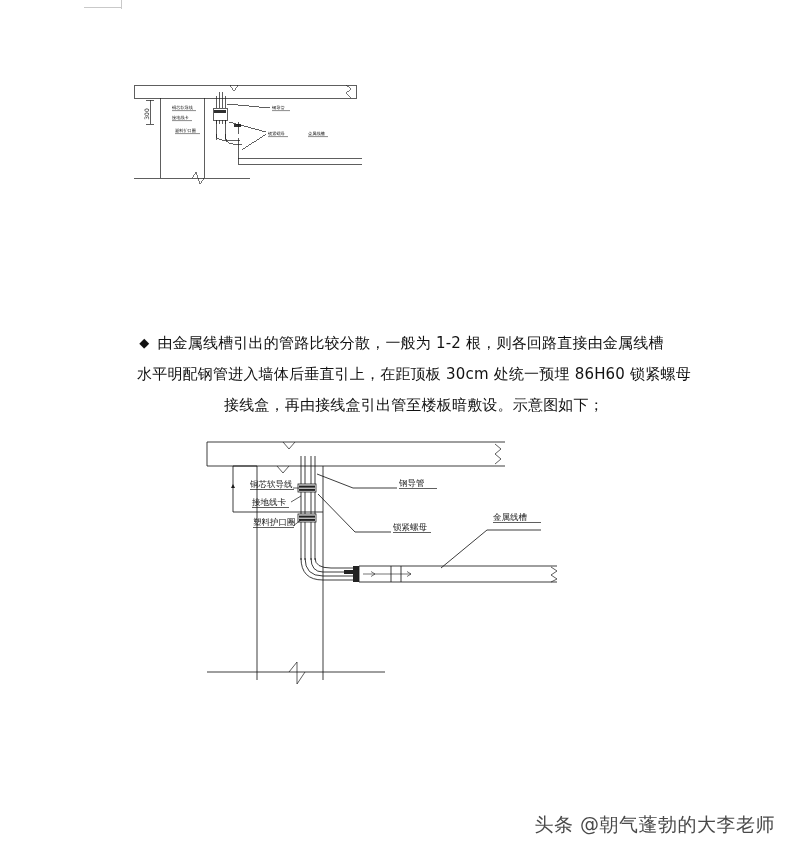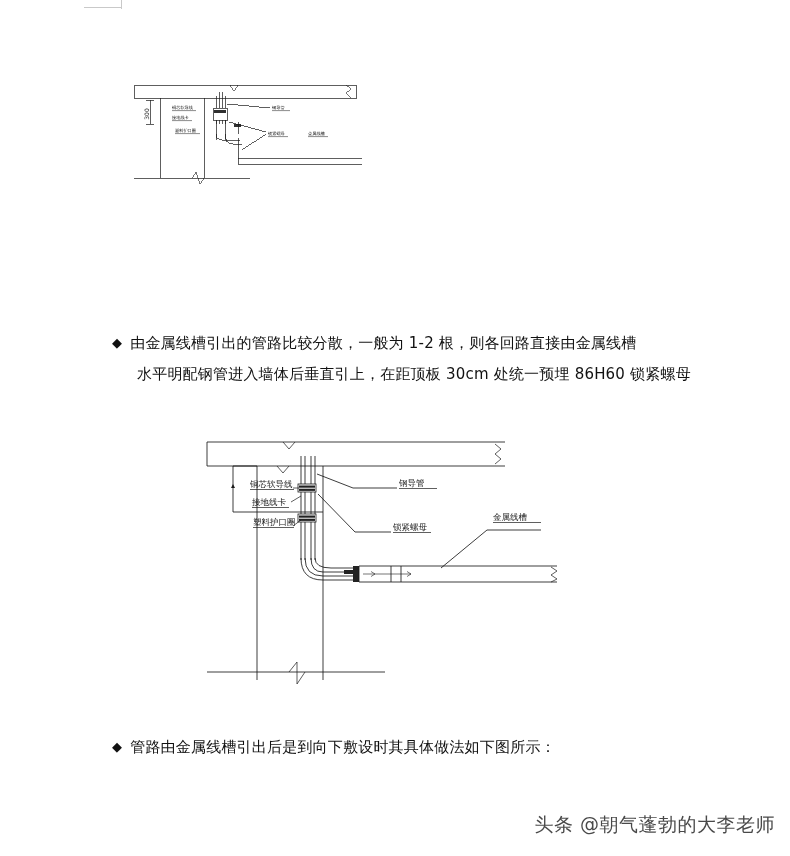--- a/index.html
+++ b/index.html
@@ -41,20 +41,21 @@
   }
 
   
   .para {
     position: absolute;
     font-size: 15px;
     line-height: 31px;
     letter-spacing: 0.2px;
     color: #111;
     white-space: nowrap;
+    text-align: center;
   }
   .para .bullet {
     font-size: 13px;
     vertical-align: 1px;
     margin-right: 8px;
   }
   .para .ln { display: block; }
   .para .ln.indent { padding-left: 25px; }
 
   #para-1 { left: 112px; top: 327px; }
@@ -150,20 +151,21 @@
         <line x1="178" y1="58.6" x2="198" y2="58.6"></line>
       </g>
     </svg>
   </div>
 
   <div class="para" id="para-1">
     <span class="ln">
       <span class="bullet">◆</span><span>由金属线槽引出的管路比较分散，一般为 1-2 根，则各回路直接由金属线槽</span>
     </span>
     <span class="ln indent">水平明配钢管进入墙体后垂直引上，在距顶板 30cm 处统一预埋 86H60 锁紧螺母</span>
+    <span class="ln indent">接线盒，再由接线盒引出管至楼板暗敷设。示意图如下；</span>
   </div>
 
   <div class="figure" id="figure-bottom">
     <svg width="390" height="250" viewBox="0 0 390 250" xmlns="http://www.w3.org/2000/svg">
       <g fill="none" stroke="#1a1a1a" stroke-width="0.85">
 
         <line x1="2" y1="2" x2="300" y2="2"></line>
         <line x1="2" y1="26" x2="300" y2="26"></line>
         <line x1="2" y1="2" x2="2" y2="26"></line>
 
@@ -244,21 +246,16 @@
         <line x1="45" y1="49.5" x2="89" y2="49.5"></line>
         <line x1="47" y1="67.5" x2="84" y2="67.5"></line>
         <line x1="48" y1="87.5" x2="89" y2="87.5"></line>
         <line x1="194" y1="48.5" x2="232" y2="48.5"></line>
         <line x1="188" y1="92.5" x2="226" y2="92.5"></line>
         <line x1="288" y1="82.5" x2="336" y2="82.5"></line>
       </g>
     </svg>
   </div>
 
-  <div class="para" id="para-2">
-    <span class="ln">
-      <span class="bullet">◆</span><span>管路由金属线槽引出后是到向下敷设时其具体做法如下图所示：</span>
-    </span>
-  </div>
 
   <div class="watermark">头条 @朝气蓬勃的大李老师</div>
 
 </div>
 
 </body></html>

